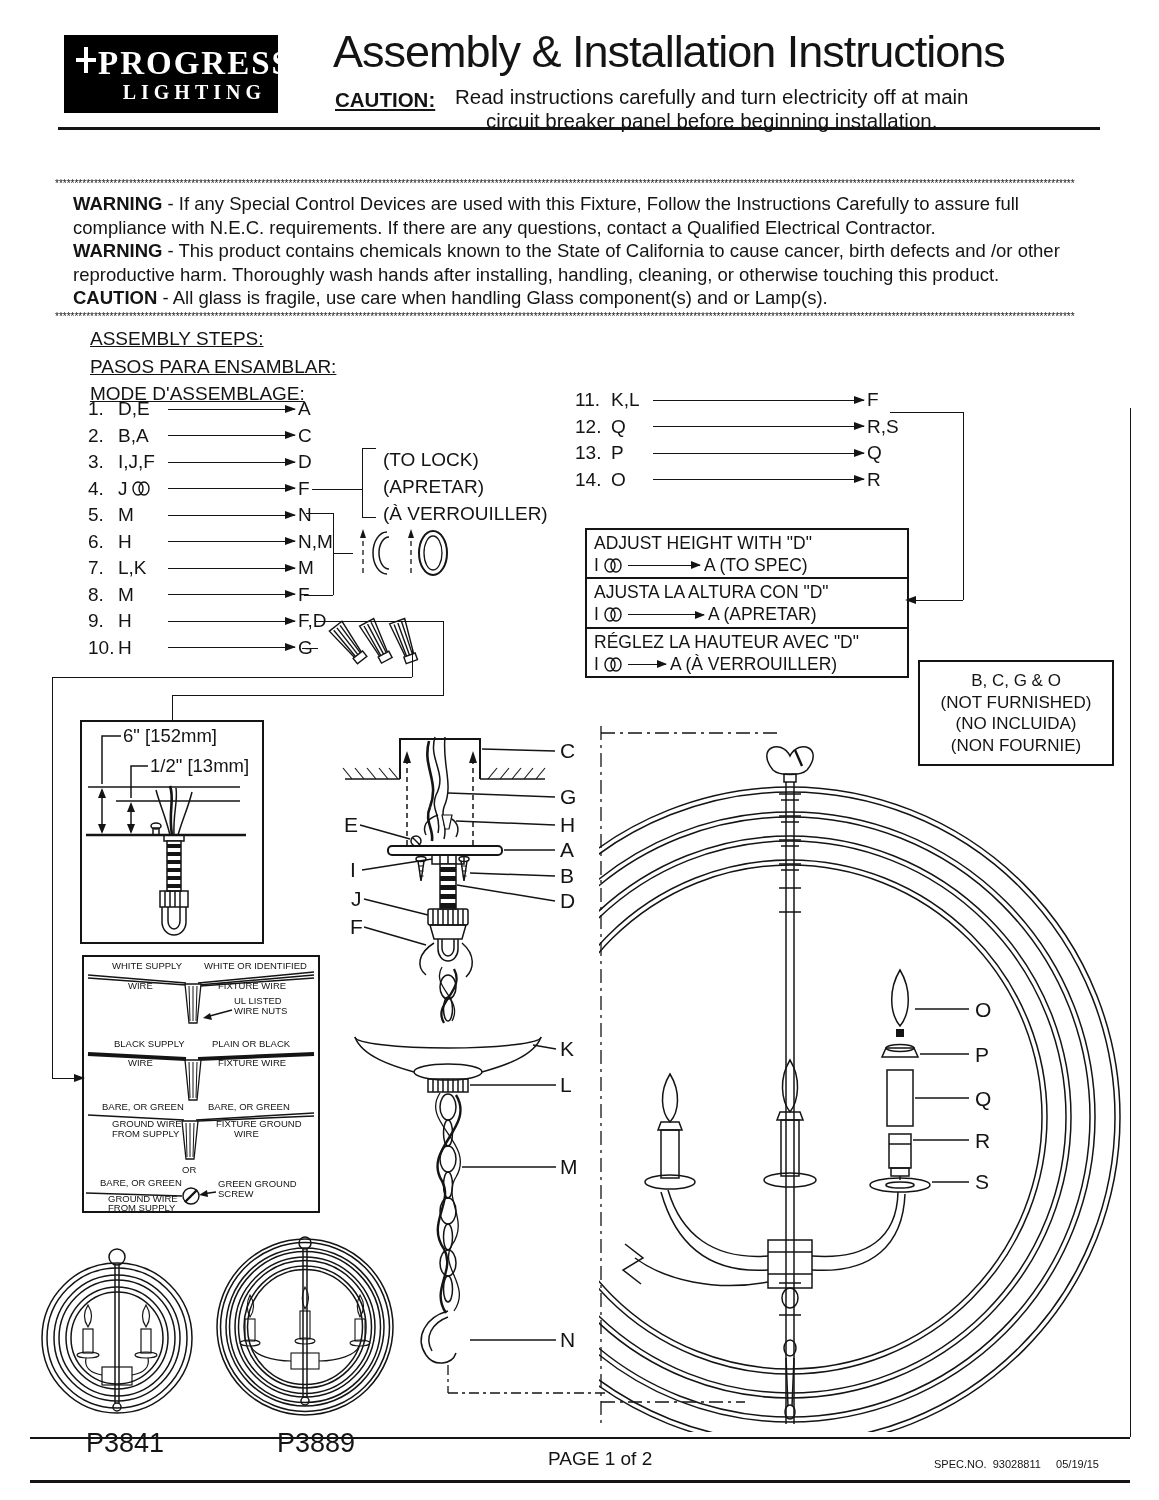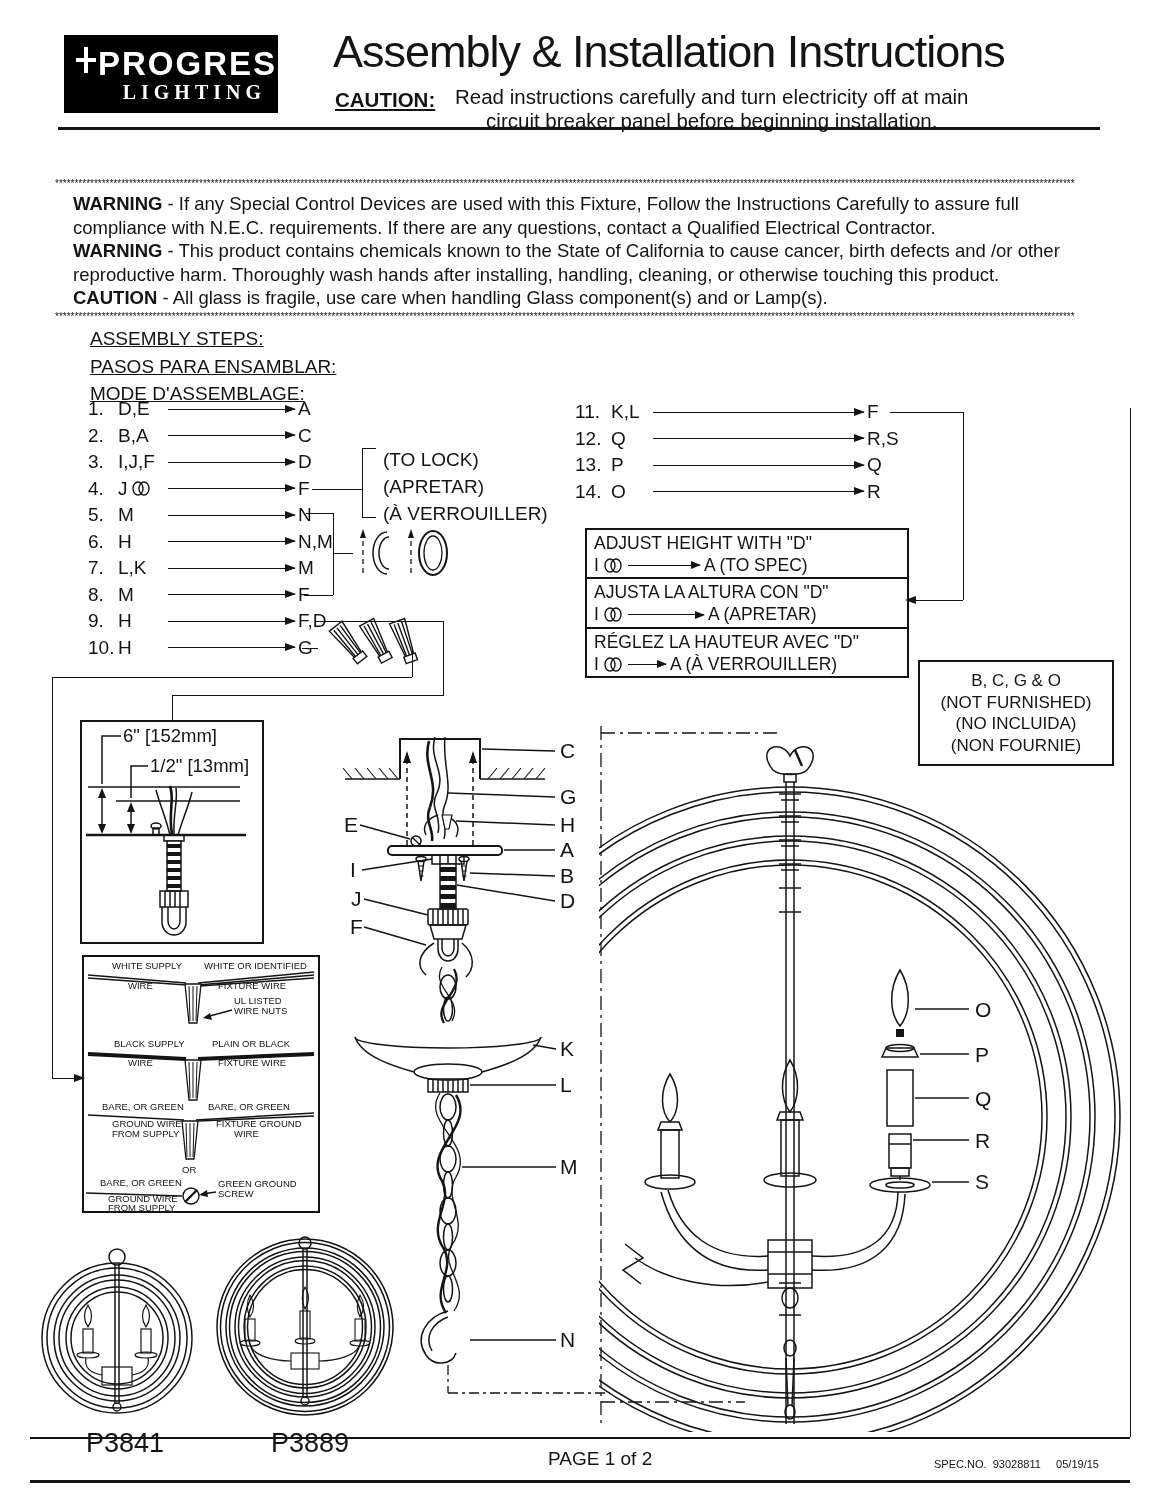--- a/index.html
+++ b/index.html
@@ -3,21 +3,21 @@
 <meta charset="utf-8">
 <style>
   html,body{margin:0;padding:0;background:#fff;}
   .page{position:relative;width:1159px;height:1500px;background:#fff;overflow:hidden;
         font-family:"Liberation Sans",sans-serif;color:#141414;}
   .abs{position:absolute;}
   .hl{position:absolute;height:0;border-top:1.7px solid #141414;}
   .vl{position:absolute;width:0;border-left:1.7px solid #141414;}
   
   .logo{left:64px;top:35px;width:214px;height:78px;background:#000;color:#fff;}
-  .logo-l1{position:absolute;left:34px;top:10px;font-family:Liberation Sans, sans-serif;
+  .logo-l1{position:absolute;left:34px;top:10px;font-family:Liberation Serif, serif;
            font-weight:bold;font-size:33px;letter-spacing:2px;}
   .logo-l2{position:absolute;right:12px;top:46px;font-family:"Liberation Serif",serif;
            font-weight:bold;font-size:20px;letter-spacing:5px;}
   .cross{position:absolute;left:12px;top:12px;width:20px;height:26px;}
   .cross span{position:absolute;background:#fff;}
   .title{left:333px;top:26px;font-size:45px;letter-spacing:-1px;white-space:nowrap;text-align:center;}
   .caut-lab{left:335px;top:88px;font-size:20.5px;font-weight:bold;text-decoration:underline;}
   .caut-tx{left:455px;top:85px;font-size:20.5px;line-height:24px;white-space:nowrap;text-align:center;}
   .rule{position:absolute;background:#141414;}
   .model{left:0;top:136px;width:1159px;text-align:center;font-size:31px;}
@@ -155,21 +155,21 @@
         <span>F,D</span>
       </div>
     <div class="srow">
         <span>10.</span>
         <span>H</span>
         <span class="sline"></span>
         <span>G</span>
       </div>
   </div>
 
-  <div class="abs steps steps-r" style="left:575px;top:399px;">
+  <div class="abs steps steps-r" style="left:575px;top:387px;">
     <div class="srow">
         <span>11.</span>
         <span>K,L</span>
         <span class="sline"></span>
         <span>F</span>
       </div>
     <div class="srow">
         <span>12.</span>
         <span>Q</span>
         <span class="sline"></span>
@@ -683,21 +683,21 @@
         <ellipse cx="275" cy="106" rx="10" ry="3" stroke-width="1.1"></ellipse>
       <path d="M330,60 C326,68 327,76 330,82 C334,76 335,68 330,60 z" stroke-width="1.1"></path>
       <rect x="325" y="84" width="10" height="22" stroke-width="1.1"></rect>
         <ellipse cx="330" cy="108" rx="10" ry="3" stroke-width="1.1"></ellipse>
       <rect x="261" y="118" width="28" height="16" stroke-width="1.1"></rect>
       <path d="M261,126 C242,126 224,120 221,111" stroke-width="1.1"></path>
       <path d="M289,126 C308,126 326,120 329,111" stroke-width="1.1"></path>
     </g>
   </svg>
   <div class="abs prodlab" style="left:86px;top:1428px;width:64px;">P3841</div>
-  <div class="abs prodlab" style="left:271px;top:1428px;width:68px;">P3889</div>
+  <div class="abs prodlab" style="left:277px;top:1428px;width:68px;">P3889</div>
 
   <div class="rule" style="left:30px;top:1437px;width:1100px;height:2px;"></div>
   <div class="abs foot-page">PAGE 1 of 2</div>
   <div class="abs foot-spec">
     <span>SPEC.NO.</span>&nbsp;&nbsp;<span>93028811</span>&nbsp;&nbsp;&nbsp;&nbsp;&nbsp;<span>05/19/15</span>
   </div>
   <div class="rule" style="left:30px;top:1480px;width:1100px;height:3px;"></div>
 
 </div>
 

